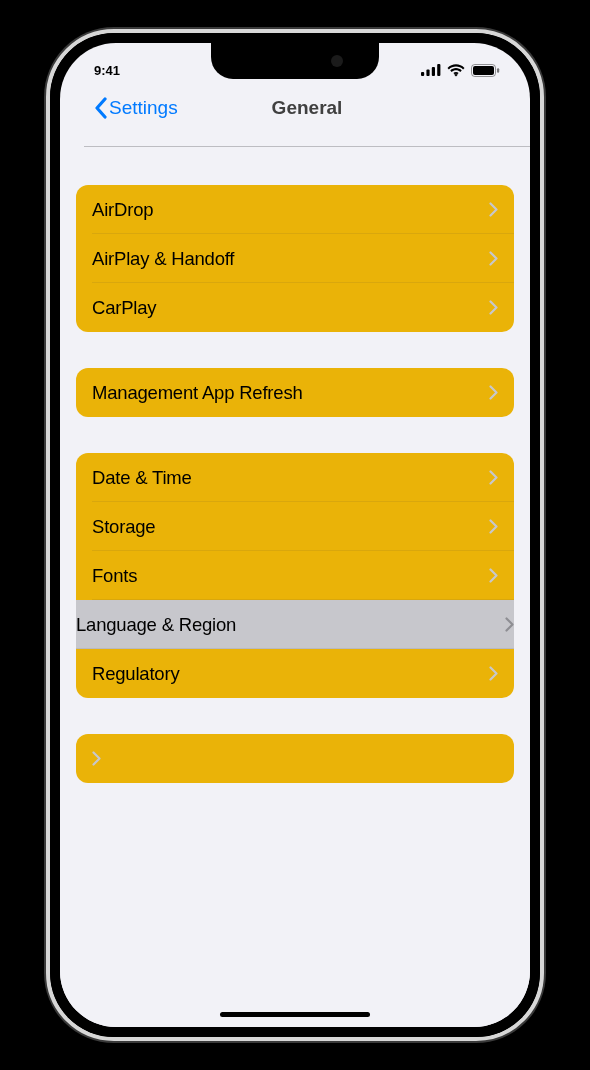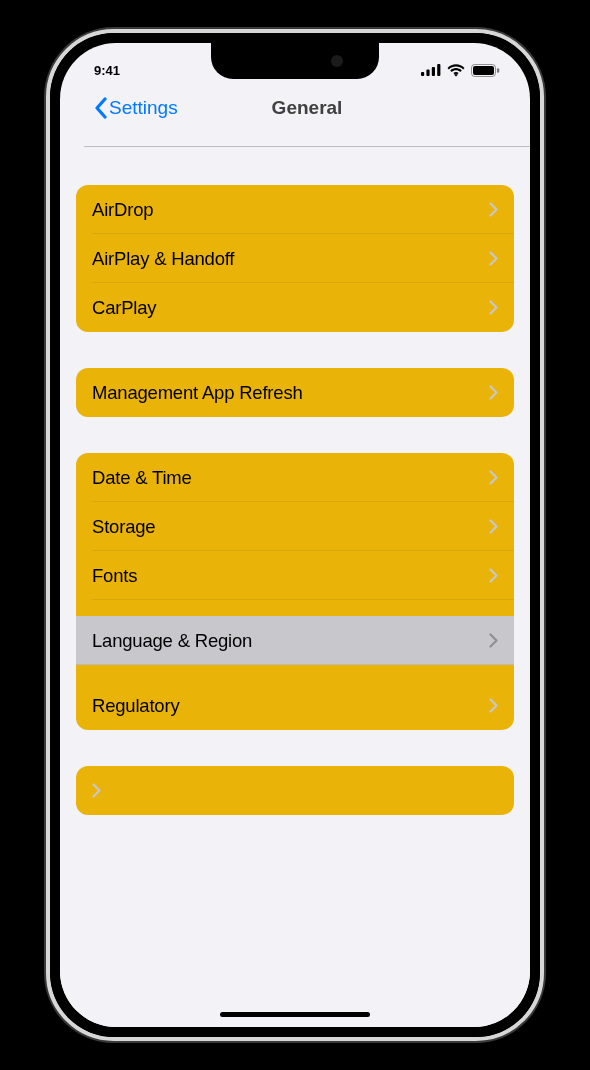--- a/index.html
+++ b/index.html
@@ -140,22 +140,22 @@
       left: 16px;
       right: 0;
       bottom: 0;
       height: 1px;
       background: rgba(60,60,67,0.20);
       transform: scaleY(0.5);
       transform-origin: bottom;
     }
     .row.selected {
       background: #c7c7cc;
-      margin: 16px -16px;
-      padding: 0 32px;
+      margin: 0 -16px;
+      padding: 0 16px;
       border-radius: 0;
     }
     .row-label {
       flex: 1;
       font-size: 18.5px;
       color: #000;
       letter-spacing: -0.2px;
     }
     .chevron {
       flex: 0 0 auto;

